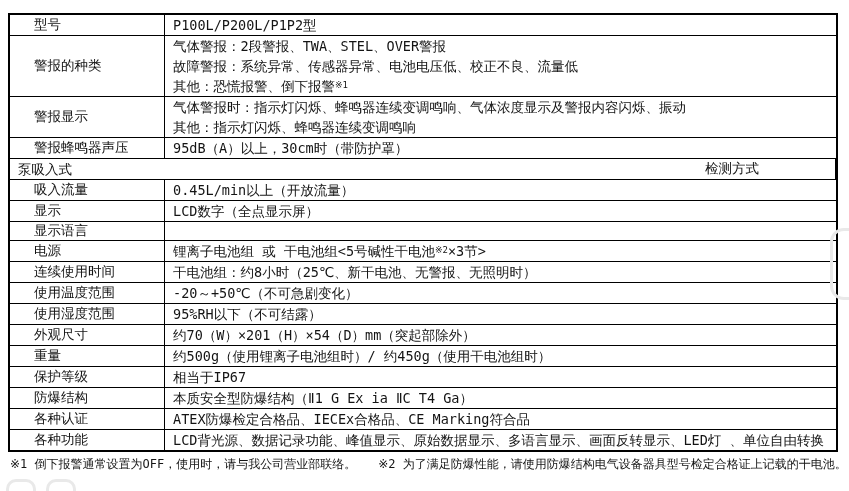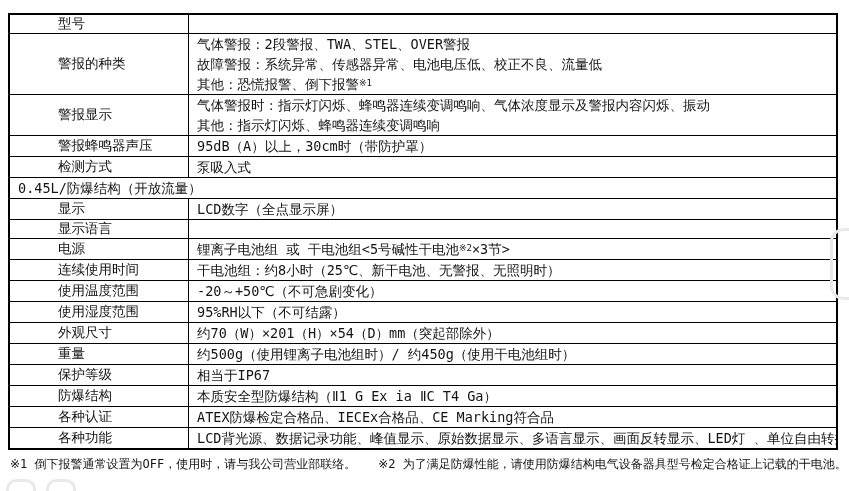--- a/index.html
+++ b/index.html
@@ -22,21 +22,20 @@
   .row { display:flex; border-top:1.5px solid #000; }
   .row:first-child { border-top:none; }
   .cell { font-size:13.5px; }
   .cell.label {
     width:155px;
     flex:0 0 155px;
     border-right:1.5px solid #000;
     padding:0 4px 0 24px;
     display:flex; align-items:center;
     white-space:nowrap;
-    margin-left:24px;
   }
   .cell.value {
     flex:1 1 auto;
     padding:0 4px 0 8px;
     overflow:hidden;
   }
   .line { line-height:20px; white-space:nowrap; }
   sup.note-ref {
     font-size:9px;
     vertical-align:top;
@@ -58,20 +57,23 @@
   .wm-bl-2 { left:46px; top:479px; width:30px; height:24px; }
 </style>
 </head>
 <body>
 
 <div class="page">
 
   <div class="spec-table" id="spec-table">
       <div class="row">
         <div class="cell label">型号</div>
+        <div class="cell value">
+          <div class="line">P100L/P200L/P1P2型</div>
+        </div>
       </div>
       <div class="row">
         <div class="cell label">警报的种类</div>
         <div class="cell value">
           <div class="line">气体警报：2段警报、TWA、STEL、OVER警报</div>
           <div class="line">故障警报：系统异常、传感器异常、电池电压低、校正不良、流量低</div>
           <div class="line">其他：恐慌报警、倒下报警<sup class="note-ref">※1</sup></div>
         </div>
       </div>
       <div class="row">
@@ -81,28 +83,29 @@
           <div class="line">其他：指示灯闪烁、蜂鸣器连续变调鸣响</div>
         </div>
       </div>
       <div class="row">
         <div class="cell label">警报蜂鸣器声压</div>
         <div class="cell value">
           <div class="line">95dB（A）以上，30cm时（带防护罩）</div>
         </div>
       </div>
       <div class="row">
-        <div class="cell label">检测方式</div>
         <div class="cell value">
           <div class="line">泵吸入式</div>
         </div>
+        <div class="cell label">检测方式</div>
       </div>
       <div class="row">
+        <div class="cell label">吸入流量</div>
         <div class="cell value">
-          <div class="line">0.45L/防爆结构（开放流量）</div>
+          <div class="line">0.45L/min以上（开放流量）</div>
         </div>
       </div>
       <div class="row">
         <div class="cell label">显示</div>
         <div class="cell value">
           <div class="line">LCD数字（全点显示屏）</div>
         </div>
       </div>
       <div class="row">
         <div class="cell label">显示语言</div>

